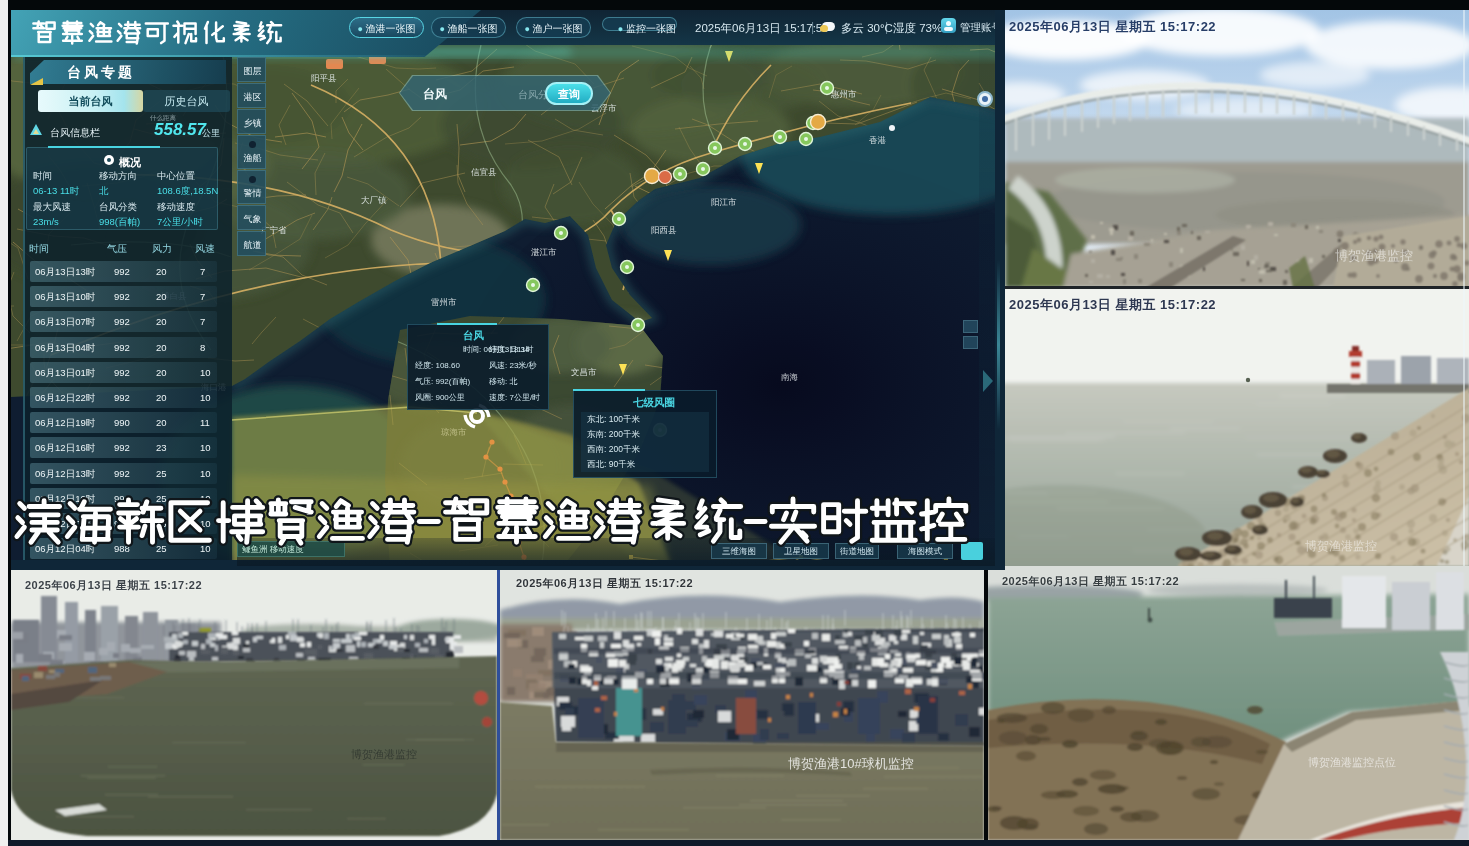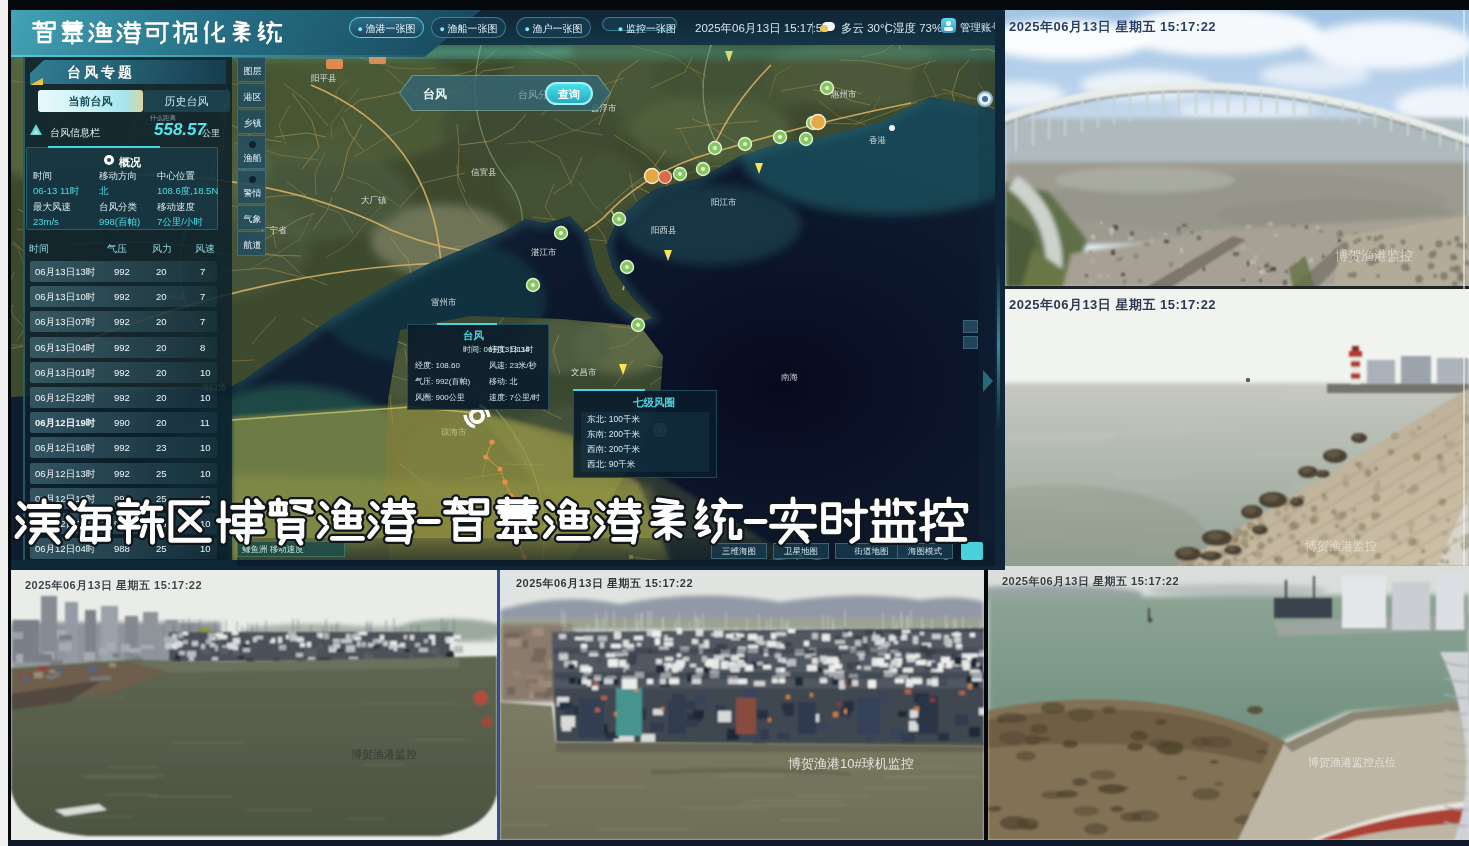--- a/index.html
+++ b/index.html
@@ -1834,21 +1834,21 @@
       <div style="position:absolute;left:24px;top:356.79999999999995px;font-size:9.5px;color:#eef6f8;font-weight:400;letter-spacing:0px;white-space:nowrap;">06月13日01时</div>
       <div style="position:absolute;left:103px;top:356.79999999999995px;font-size:9.5px;color:#eef6f8;font-weight:400;letter-spacing:0px;white-space:nowrap;">992</div>
       <div style="position:absolute;left:145px;top:356.79999999999995px;font-size:9.5px;color:#eef6f8;font-weight:400;letter-spacing:0px;white-space:nowrap;">20</div>
       <div style="position:absolute;left:189px;top:356.79999999999995px;font-size:9.5px;color:#eef6f8;font-weight:400;letter-spacing:0px;white-space:nowrap;">10</div>
       <div style="position:absolute;left:19px;top:377px;width:187px;height:21px;border-radius:2px;background:linear-gradient(90deg,rgba(110,170,185,0.38),rgba(45,90,110,0.2))"></div>
       <div style="position:absolute;left:24px;top:381.99999999999994px;font-size:9.5px;color:#eef6f8;font-weight:400;letter-spacing:0px;white-space:nowrap;">06月12日22时</div>
       <div style="position:absolute;left:103px;top:381.99999999999994px;font-size:9.5px;color:#eef6f8;font-weight:400;letter-spacing:0px;white-space:nowrap;">992</div>
       <div style="position:absolute;left:145px;top:381.99999999999994px;font-size:9.5px;color:#eef6f8;font-weight:400;letter-spacing:0px;white-space:nowrap;">20</div>
       <div style="position:absolute;left:189px;top:381.99999999999994px;font-size:9.5px;color:#eef6f8;font-weight:400;letter-spacing:0px;white-space:nowrap;">10</div>
       <div style="position:absolute;left:19px;top:402px;width:187px;height:21px;border-radius:2px;background:linear-gradient(90deg,rgba(110,170,185,0.38),rgba(45,90,110,0.2))"></div>
-      <div style="position:absolute;left:24px;top:407.19999999999993px;font-size:9.5px;color:#eef6f8;font-weight:700;letter-spacing:0px;white-space:nowrap;">06月12日19时</div>
+      <div style="position:absolute;left:24px;top:407.19999999999993px;font-size:9.5px;color:#eef6f8;font-weight:400;letter-spacing:0px;white-space:nowrap;">06月12日19时</div>
       <div style="position:absolute;left:103px;top:407.19999999999993px;font-size:9.5px;color:#eef6f8;font-weight:400;letter-spacing:0px;white-space:nowrap;">990</div>
       <div style="position:absolute;left:145px;top:407.19999999999993px;font-size:9.5px;color:#eef6f8;font-weight:400;letter-spacing:0px;white-space:nowrap;">20</div>
       <div style="position:absolute;left:189px;top:407.19999999999993px;font-size:9.5px;color:#eef6f8;font-weight:400;letter-spacing:0px;white-space:nowrap;">11</div>
       <div style="position:absolute;left:19px;top:427px;width:187px;height:21px;border-radius:2px;background:linear-gradient(90deg,rgba(110,170,185,0.38),rgba(45,90,110,0.2))"></div>
       <div style="position:absolute;left:24px;top:432.3999999999999px;font-size:9.5px;color:#eef6f8;font-weight:400;letter-spacing:0px;white-space:nowrap;">06月12日16时</div>
       <div style="position:absolute;left:103px;top:432.3999999999999px;font-size:9.5px;color:#eef6f8;font-weight:400;letter-spacing:0px;white-space:nowrap;">992</div>
       <div style="position:absolute;left:145px;top:432.3999999999999px;font-size:9.5px;color:#eef6f8;font-weight:400;letter-spacing:0px;white-space:nowrap;">23</div>
       <div style="position:absolute;left:189px;top:432.3999999999999px;font-size:9.5px;color:#eef6f8;font-weight:400;letter-spacing:0px;white-space:nowrap;">10</div>
       <div style="position:absolute;left:19px;top:453px;width:187px;height:21px;border-radius:2px;background:linear-gradient(90deg,rgba(110,170,185,0.38),rgba(45,90,110,0.2))"></div>
       <div style="position:absolute;left:24px;top:457.5999999999999px;font-size:9.5px;color:#eef6f8;font-weight:400;letter-spacing:0px;white-space:nowrap;">06月12日13时</div>
@@ -1924,21 +1924,21 @@
       <div style="position:absolute;left:966px;top:81px;width:16px;height:16px;border-radius:50%;background:#e8f2f8;border:2px solid #8ab8d0"></div>
       <div style="position:absolute;left:971px;top:86px;width:6px;height:6px;border-radius:50%;background:#3a6aa8"></div>
       <div style="position:absolute;left:952px;top:310px;width:15px;height:13px;background:rgba(45,105,130,0.55);border:1px solid rgba(130,200,215,0.25)"></div>
       <div style="position:absolute;left:952px;top:326px;width:15px;height:13px;background:rgba(45,105,130,0.55);border:1px solid rgba(130,200,215,0.25)"></div>
       <div style="position:absolute;left:972px;top:360px;width:10px;height:22px;background:#45c8d8;clip-path:polygon(0 0,100% 50%,0 100%);opacity:0.45"></div>
       <div style="position:absolute;left:226px;top:528px;width:758px;height:28px;background:linear-gradient(180deg,rgba(6,22,34,0.25),rgba(6,22,34,0.7))"></div>
       <div style="position:absolute;left:226px;top:531px;width:108px;height:16px;background:rgba(25,75,70,0.85);border:1px solid rgba(120,200,180,0.3)"></div>
       <div style="position:absolute;left:231px;top:534px;font-size:8.5px;color:#bfe8d8;font-weight:400;letter-spacing:0px;white-space:nowrap;">鳒鱼洲 移动速度</div>
       <div style="position:absolute;left:700px;top:533px;width:56px;height:16px;background:rgba(20,55,75,0.85);border:1px solid rgba(120,190,210,0.35);color:#cfe8f0;font-size:8.5px;text-align:center;line-height:15px">三维海图</div>
       <div style="position:absolute;left:762px;top:533px;width:56px;height:16px;background:rgba(20,55,75,0.85);border:1px solid rgba(120,190,210,0.35);color:#cfe8f0;font-size:8.5px;text-align:center;line-height:15px">卫星地图</div>
-      <div style="position:absolute;left:824px;top:533px;width:73px;height:16px;background:rgba(20,55,75,0.85);border:1px solid rgba(120,190,210,0.35);color:#cfe8f0;font-size:8.5px;text-align:center;line-height:15px">街道地图</div>
+      <div style="position:absolute;left:824px;top:533px;width:44px;height:16px;background:rgba(20,55,75,0.85);border:1px solid rgba(120,190,210,0.35);color:#cfe8f0;font-size:8.5px;text-align:center;line-height:15px">街道地图</div>
       <div style="position:absolute;left:886px;top:533px;width:56px;height:16px;background:rgba(20,55,75,0.85);border:1px solid rgba(120,190,210,0.35);color:#cfe8f0;font-size:8.5px;text-align:center;line-height:15px">海图模式</div>
       <div style="position:absolute;left:950px;top:532px;width:22px;height:18px;background:#3fd2e0;border-radius:2px"></div>
     </div>
     <svg width="1000" height="60" viewBox="0 0 1000 60" style="position:absolute;left:5px;top:492px;filter:blur(0.3px)">
       <path d="M14.7,11.6L19.4,16.3 M12.8,25.7L17.5,30.4 M11.9,44.5L19.4,35.1 M24.1,14.5L54.6,14.5 M39.1,8.8L39.1,14.5 M26.0,22.9L53.2,22.9 M26.9,30.4L52.3,30.4 M26.9,38.0L52.3,38.0 M39.6,22.9L39.6,38.0 M33.5,39.8L26.0,50.2 M43.8,39.8L53.2,50.2" stroke="#0d1418" stroke-width="9.4" fill="none" stroke-linecap="round"></path>
       <path d="M14.7,11.6L19.4,16.3 M12.8,25.7L17.5,30.4 M11.9,44.5L19.4,35.1 M24.1,14.5L54.6,14.5 M39.1,8.8L39.1,14.5 M26.0,22.9L53.2,22.9 M26.9,30.4L52.3,30.4 M26.9,38.0L52.3,38.0 M39.6,22.9L39.6,38.0 M33.5,39.8L26.0,50.2 M43.8,39.8L53.2,50.2" stroke="#ffffff" stroke-width="4.9" fill="none" stroke-linecap="round"></path>
       <path d="M65.1,11.6L69.8,16.3 M63.2,25.7L67.9,30.4 M62.3,44.5L69.8,35.1 M79.2,9.8L75.4,17.3 M74.5,17.3L105.5,17.3 M78.3,24.8L103.6,24.8 M79.2,24.8L77.3,47.4 M77.3,36.1L104.6,36.1 M103.6,24.8L102.7,47.4 M77.3,47.4L103.6,47.4 M90.5,21.0L89.5,50.2" stroke="#0d1418" stroke-width="9.4" fill="none" stroke-linecap="round"></path>
       <path d="M65.1,11.6L69.8,16.3 M63.2,25.7L67.9,30.4 M62.3,44.5L69.8,35.1 M79.2,9.8L75.4,17.3 M74.5,17.3L105.5,17.3 M78.3,24.8L103.6,24.8 M79.2,24.8L77.3,47.4 M77.3,36.1L104.6,36.1 M103.6,24.8L102.7,47.4 M77.3,47.4L103.6,47.4 M90.5,21.0L89.5,50.2" stroke="#ffffff" stroke-width="4.9" fill="none" stroke-linecap="round"></path>
       <path d="M114.6,12.6L132.4,12.6 M123.5,7.9L123.5,12.6 M113.6,21.0L133.4,21.0 M123.5,21.0L123.5,33.3 M115.5,26.7L120.2,30.4 M131.5,26.7L126.8,30.4 M114.6,35.1L133.4,35.1 M123.5,35.1L123.5,50.2 M137.1,16.3L155.9,16.3 M141.8,9.8L138.1,20.1 M137.1,28.6L156.9,28.6 M147.5,16.3L147.5,50.2 M139.9,34.2L137.1,43.6 M154.0,34.2L156.9,43.6" stroke="#0d1418" stroke-width="9.4" fill="none" stroke-linecap="round"></path>
       <path d="M114.6,12.6L132.4,12.6 M123.5,7.9L123.5,12.6 M113.6,21.0L133.4,21.0 M123.5,21.0L123.5,33.3 M115.5,26.7L120.2,30.4 M131.5,26.7L126.8,30.4 M114.6,35.1L133.4,35.1 M123.5,35.1L123.5,50.2 M137.1,16.3L155.9,16.3 M141.8,9.8L138.1,20.1 M137.1,28.6L156.9,28.6 M147.5,16.3L147.5,50.2 M139.9,34.2L137.1,43.6 M154.0,34.2L156.9,43.6" stroke="#ffffff" stroke-width="4.9" fill="none" stroke-linecap="round"></path>

